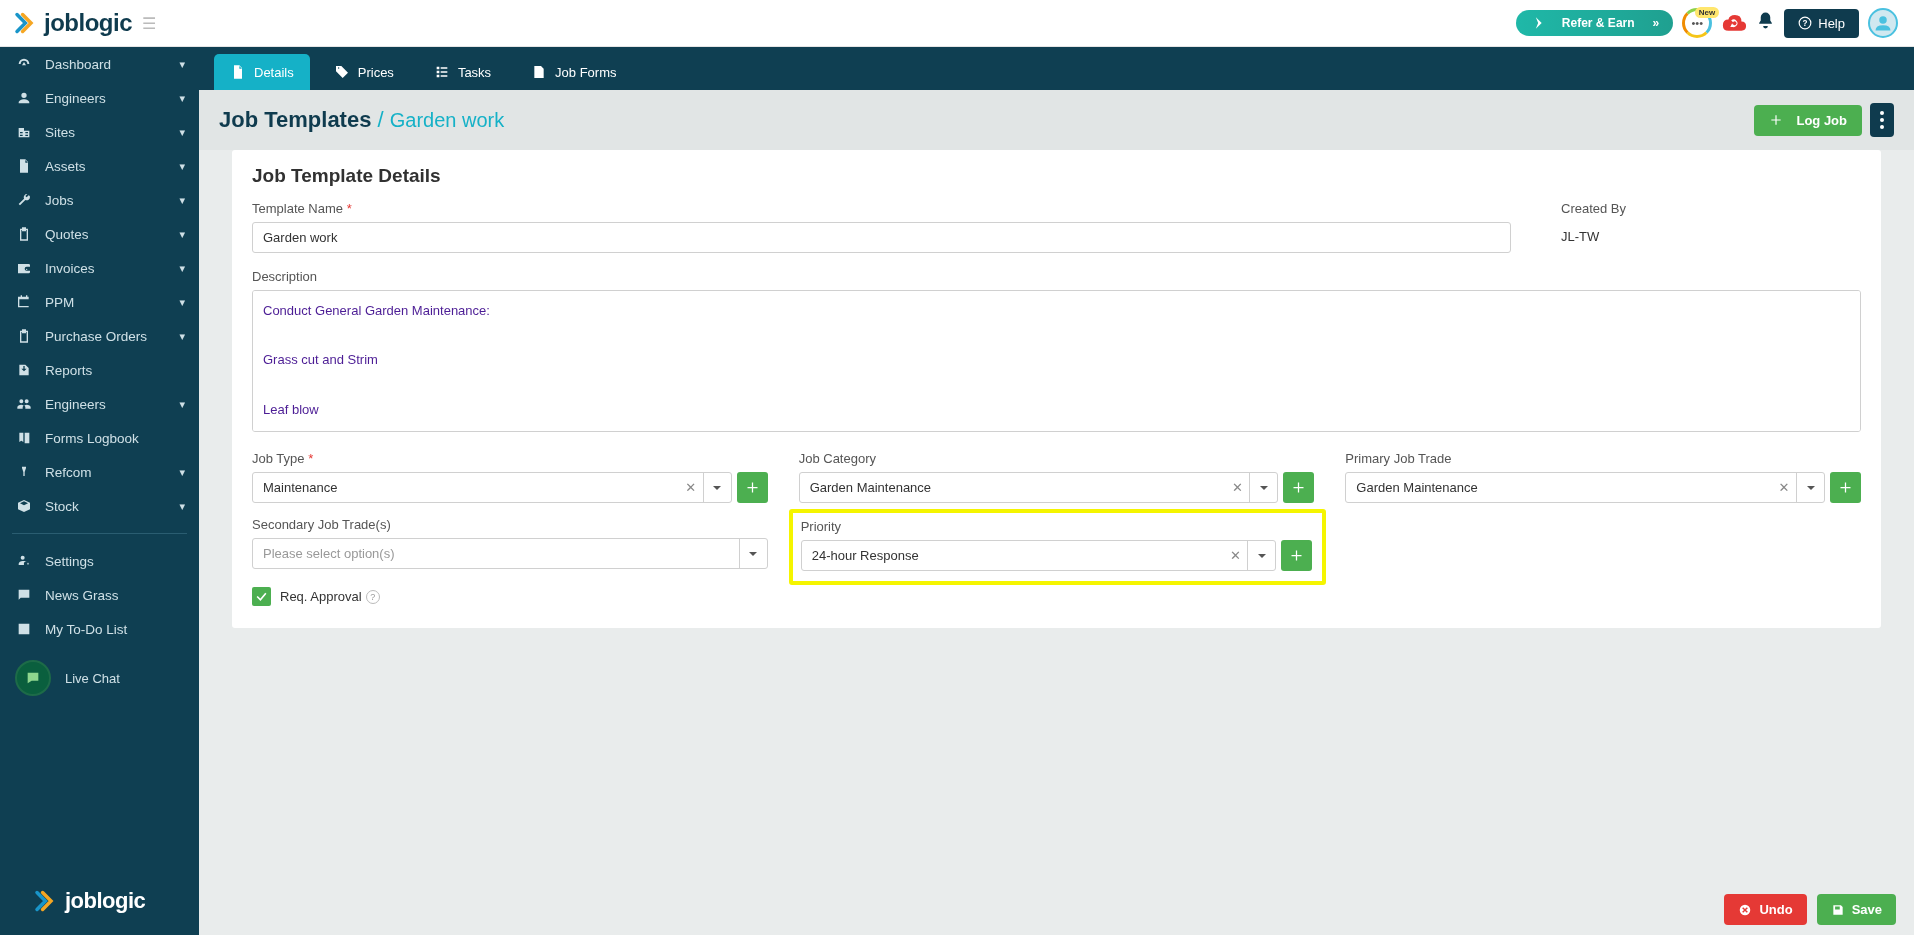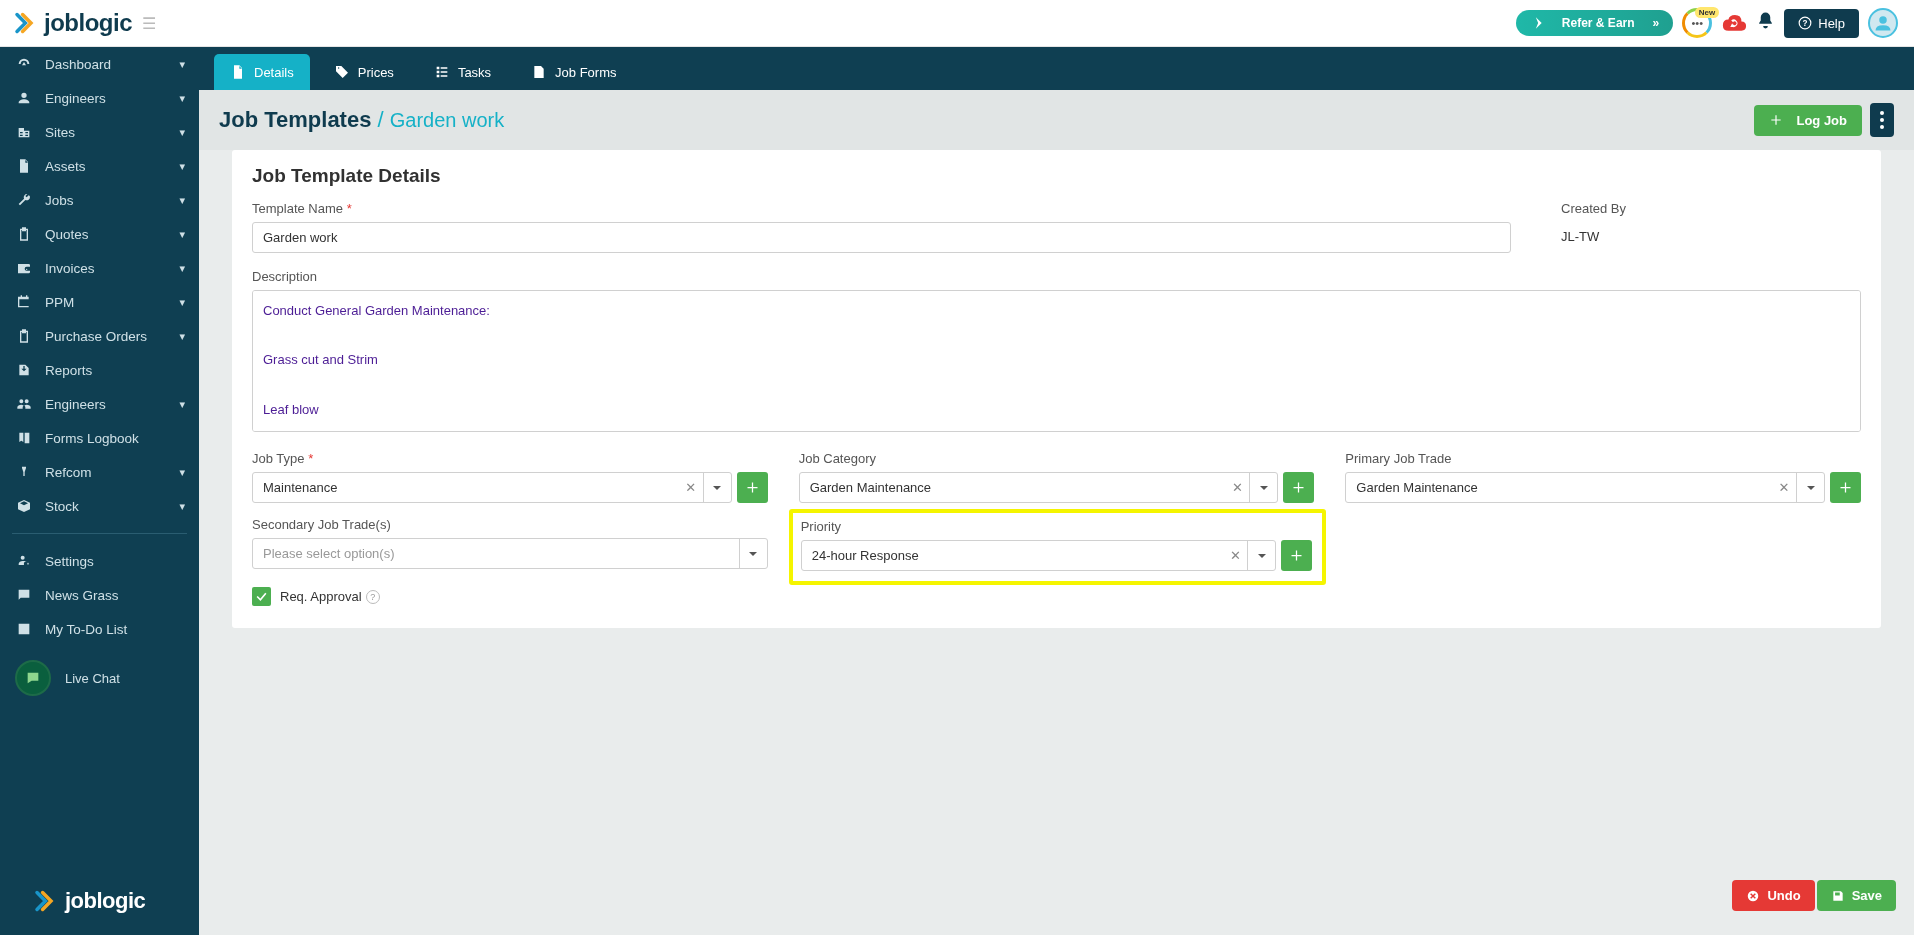--- a/index.html
+++ b/index.html
@@ -78,21 +78,21 @@
 .add-btn svg { width:15px; height:15px; fill:#fff; }
 
 .highlight-box { border:4px solid #f5f500; border-radius:3px; padding:6px 10px 10px 8px; margin:-8px -12px -12px -10px; }
 
 .check-row { display:flex; align-items:center; gap:9px; margin-top:4px; }
 .check-box { width:19px; height:19px; background:#4caf50; border-radius:2px; display:flex; align-items:center; justify-content:center; cursor:pointer; }
 .check-box svg { width:13px; height:13px; fill:#fff; }
 .check-label { font-size:13px; color:#333; display:flex; align-items:center; gap:4px; }
 .info-ico { width:14px; height:14px; border:1px solid #bbb; border-radius:50%; display:inline-flex; align-items:center; justify-content:center; font-size:9px; color:#999; }
 
-.footer-bar { position:absolute; bottom:24px; right:18px; display:flex; gap:2px; }
+.footer-bar { position:absolute; bottom:10px; right:18px; display:flex; gap:10px; }
 .undo-btn { background:#e53935; color:#fff; border:none; border-radius:4px; padding:8px 14px; font-size:13px; font-weight:600; display:flex; align-items:center; gap:7px; cursor:pointer; }
 .save-btn { background:#4caf50; color:#fff; border:none; border-radius:4px; padding:8px 14px; font-size:13px; font-weight:600; display:flex; align-items:center; gap:7px; cursor:pointer; }
 </style>
 </head>
 <body>
 
 <div class="topbar">
   <div class="topbar-left">
     <div class="logo">
       <svg class="logo-mark" viewBox="0 0 40 40">

